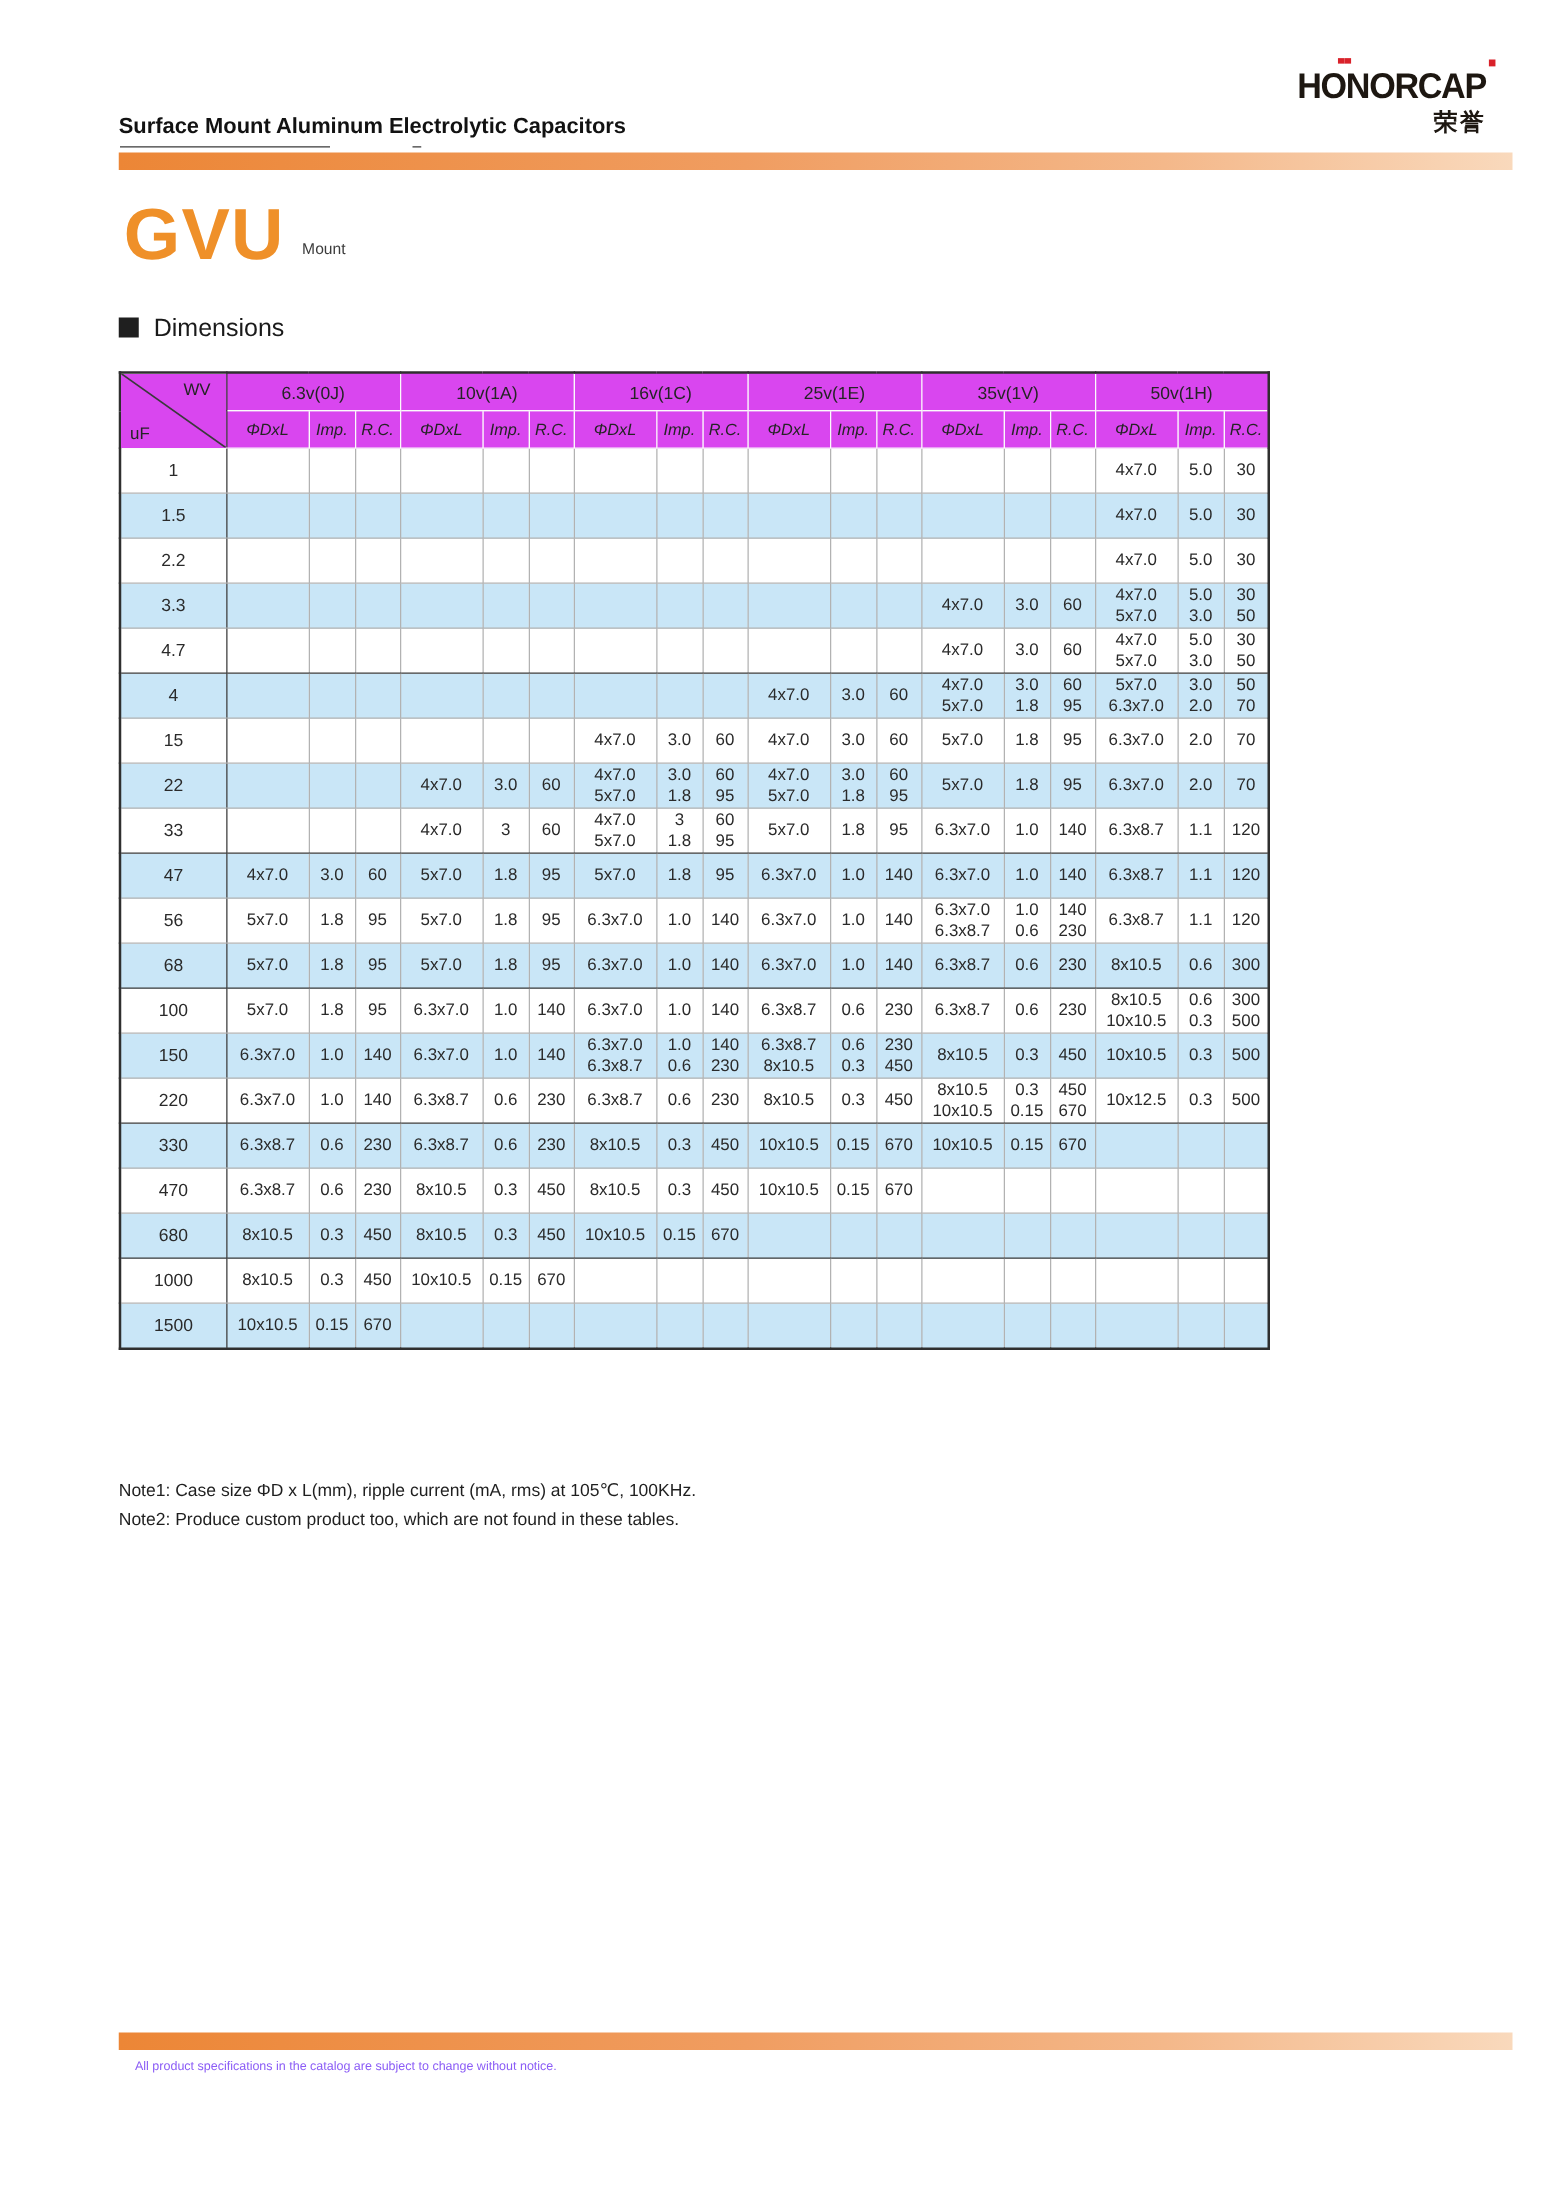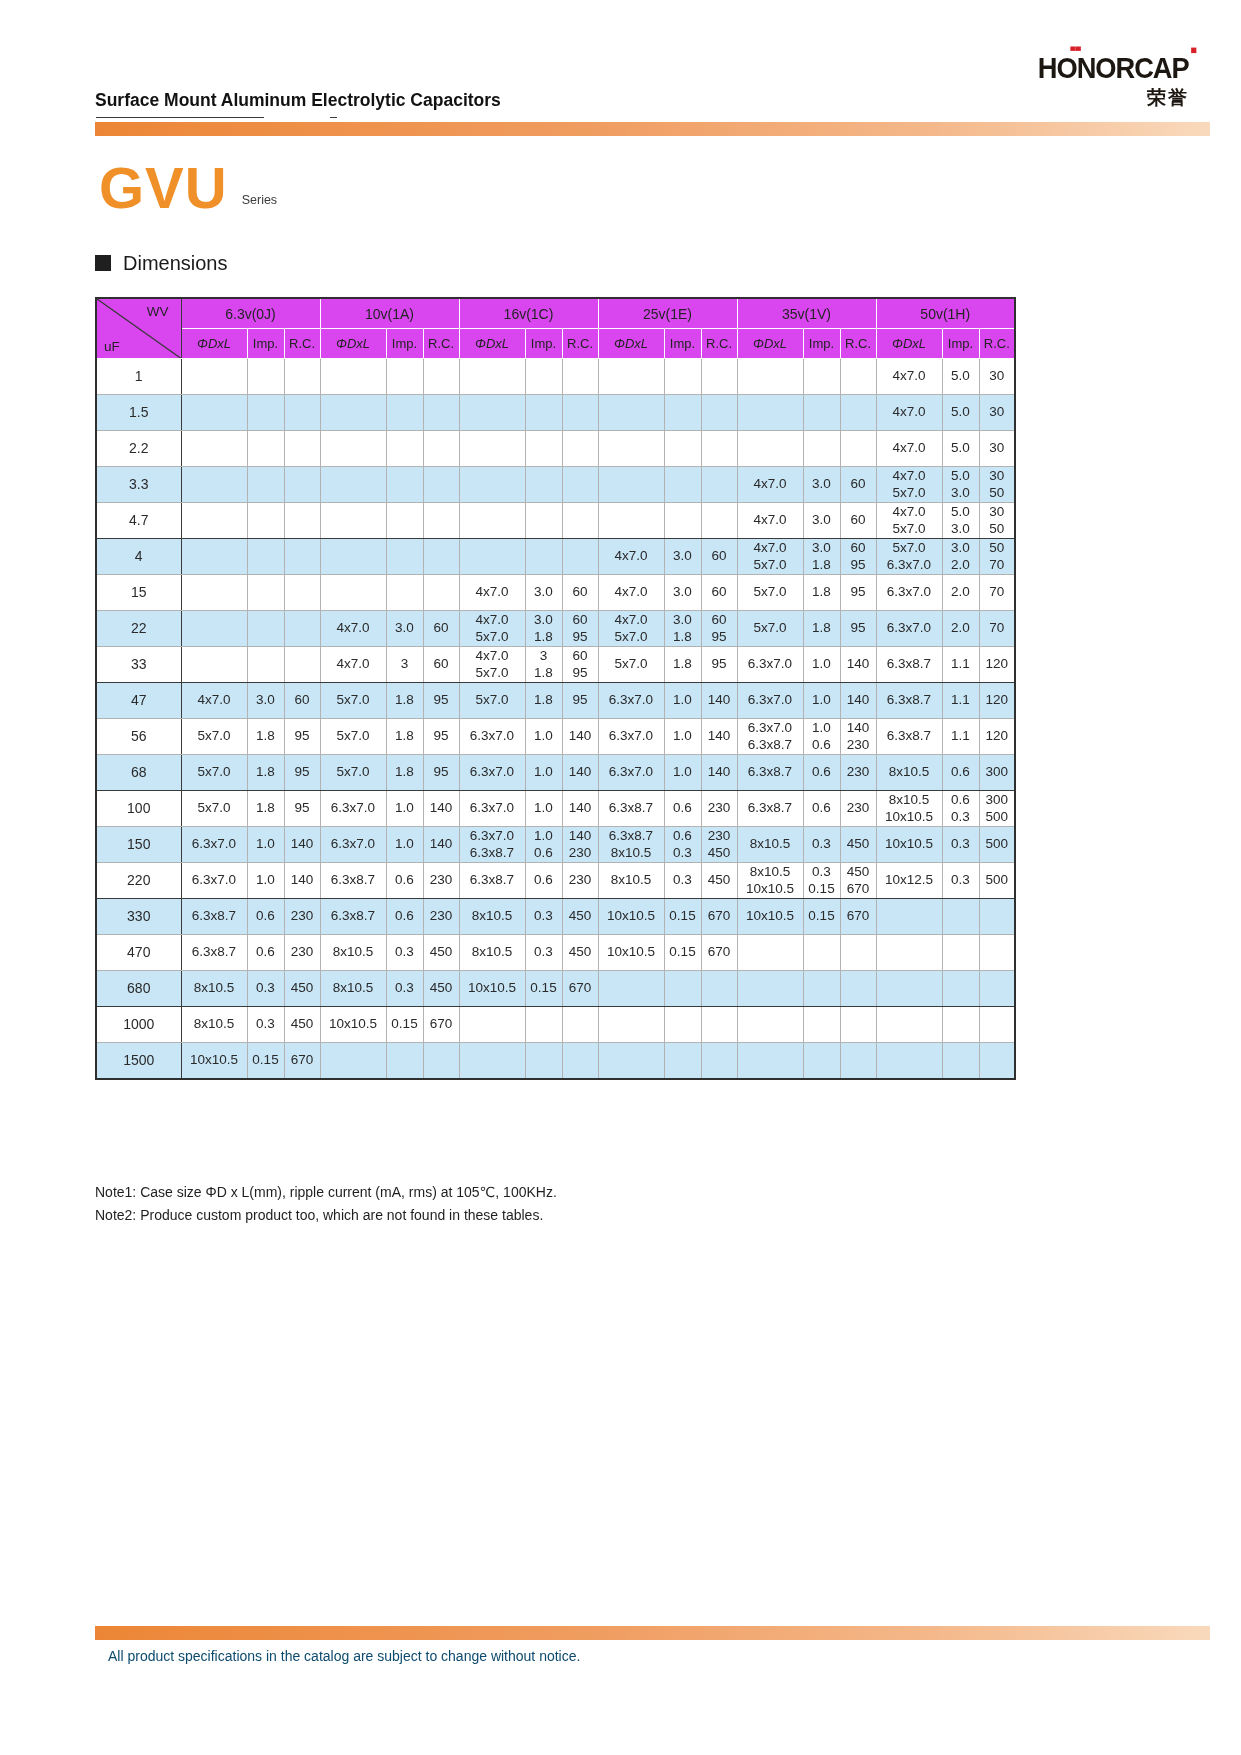--- a/index.html
+++ b/index.html
@@ -41,39 +41,39 @@
   }
   table.dim col.c-uf{width:85px;}
   table.dim col.c-d{width:66px;}
   table.dim col.c-imp{width:37px;}
   table.dim col.c-rc{width:36px;}
   thead th{
     background:#d946ef;color:#242424;font-weight:normal;
     border:1px solid #fbfbfb;
   }
   th.vg{font-size:14px;height:27px;}
-  th.sub{font-size:13px;height:27px;}
+  th.sub{font-size:13px;height:27px;font-style:italic;}
   th.sub.ital{font-style:italic;}
   th.corner{position:relative;padding:0;border-right:1.5px solid #3a3a3a;}
   th.corner svg{position:absolute;left:0;top:0;width:100%;height:100%;}
   th.corner .wv{position:absolute;top:5px;right:12px;font-size:13.5px;}
   th.corner .uf{position:absolute;bottom:4px;left:7px;font-size:13.5px;}
   tbody td{
     height:33px;text-align:center;vertical-align:middle;
     font-size:13.5px;line-height:16.5px;color:#2a2a2a;
     border:1px solid #b2b2b2;background:#ffffff;
     white-space:pre-line;padding:1px 0;
   }
   tbody tr.alt td{background:#c9e6f7;}
   tbody td.uf{border-right:1.5px solid #3a3a3a;font-size:14px;}
   tbody td.gstart{border-left:1.5px solid #3a3a3a;}
   tbody tr.hband td{border-bottom:1.5px solid #3a3a3a;}
   
   .notes{position:absolute;left:95px;top:1181px;font-size:14px;color:#1f1f1f;line-height:23px;}
-  .footer-text{position:absolute;left:108px;top:1648px;font-size:14px;color:#0c4a6e;}
+  .footer-text{position:absolute;left:108px;top:1648px;font-size:10px;color:#8b5cf6;}
 </style>
 </head>
 <body>
 
 <div class="logo">
   <div class="logo-text">
     <span>HONORCAP</span>
     <span class="logo-dots">
         <i class="d1"></i>
         <i class="d2"></i>
@@ -82,21 +82,21 @@
   </div>
   <div class="logo-sub">荣誉</div>
 </div>
 
 <div class="doc-title">Surface Mount Aluminum Electrolytic Capacitors</div>
 <div class="title-rule"></div>
 <div class="title-rule2"></div>
 <div class="grad-bar grad-top"></div>
 
 <div class="series">
-  <span class="series-name">GVU</span><span class="series-label">Series</span>
+  <span class="series-name">GVU</span><span class="series-label">Mount</span>
 </div>
 
 <div class="section">
   <span class="sq"></span><span class="txt">Dimensions</span>
 </div>
 
 <table class="dim">
   <colgroup>
       <col class="c-uf">
       <col class="c-d">

